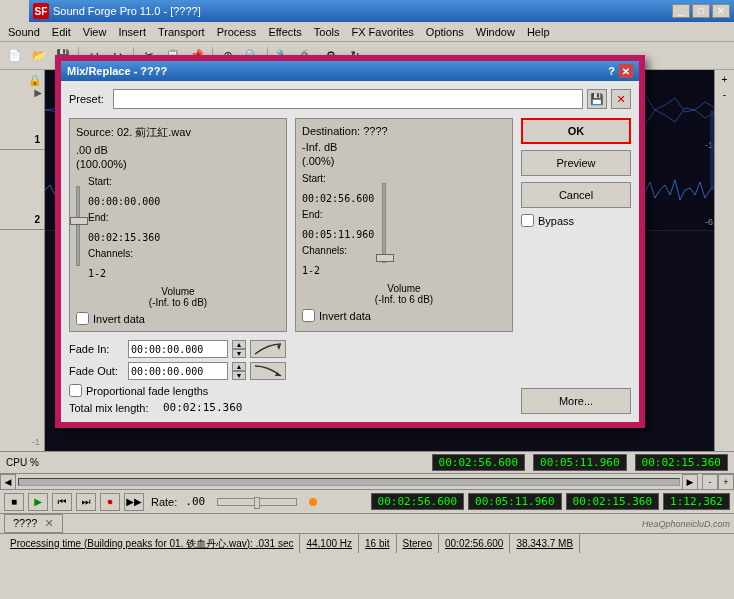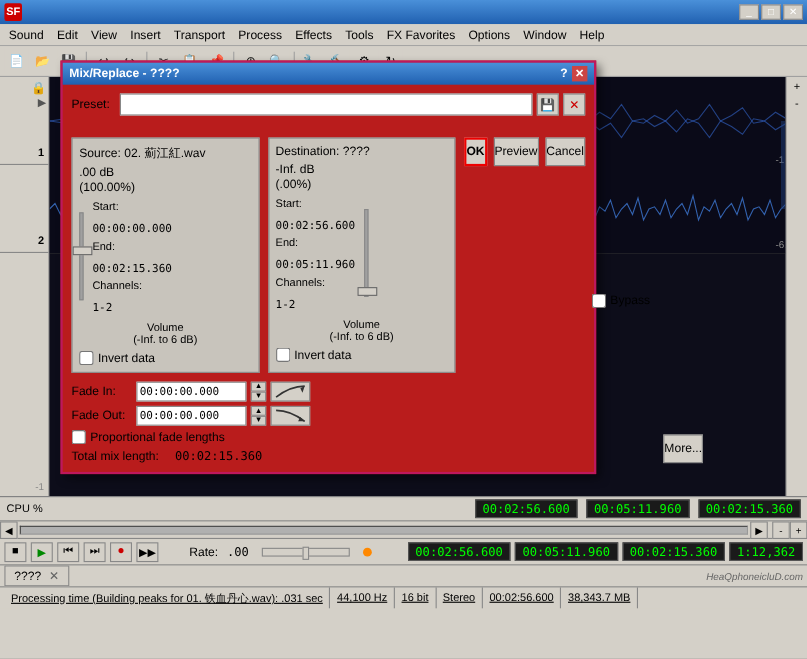--- a/index.html
+++ b/index.html
@@ -15,20 +15,21 @@
 
     
     .title-bar {
       height: 22px;
       background: linear-gradient(to bottom, #4a90d9, #2060b0);
       display: flex;
       align-items: center;
       justify-content: space-between;
       padding: 0 4px;
       color: white;
+      margin-left: 29px;
     }
     .title-bar-left {
       display: flex;
       align-items: center;
       gap: 4px;
     }
     .app-icon {
       width: 16px;
       height: 16px;
       background: #c00;
@@ -151,23 +152,23 @@
       align-items: center;
       white-space: nowrap;
       text-decoration: underline;
     }
 
     
     .dialog {
       position: absolute;
       top: 55px;
       left: 55px;
-      width: 487px;
-      background: #b91c1c;
-      border: 2px solid #be185d;
+      width: 590px;
+      background: #e5e5e5;
+      border: 6px solid #be185d;
       box-shadow: 4px 4px 8px rgba(0,0,0,0.5);
       pointer-events: all;
     }
     .dialog-title {
       height: 20px;
       background: linear-gradient(to bottom, #4a90d9, #2060b0);
       display: flex;
       align-items: center;
       justify-content: space-between;
       padding: 0 6px;
@@ -201,21 +202,21 @@
 
     
     .dialog-content {
       padding: 8px;
     }
 
     
     .preset-row {
       display: flex;
       align-items: center;
-      margin-bottom: 20px;
+      margin-bottom: 9px;
       gap: 4px;
     }
     .preset-label {
       font-size: 11px;
       min-width: 40px;
     }
     .preset-select {
       flex: 1;
       height: 20px;
       background: white;
@@ -240,21 +241,21 @@
     .dialog-body {
       display: flex;
       gap: 8px;
     }
     .dialog-left {
       flex: 1;
     }
     .dialog-right {
       width: 110px;
       display: flex;
-      flex-direction: row;
+      flex-direction: column;
       gap: 6px;
     }
 
     
     .audio-panels {
       display: flex;
       gap: 8px;
       margin-bottom: 8px;
     }
     .audio-panel {
@@ -489,20 +490,21 @@
     }
   </style>
 </head>
 <body>
 
 <div class="title-bar">
   <div class="title-bar-left">
     <div class="app-icon">
       <span>SF</span>
     </div>
+    <span class="title-text">Sound Forge Pro 11.0 - [????]</span>
   </div>
   <div class="window-controls">
     <div class="win-btn">_</div>
     <div class="win-btn">□</div>
     <div class="win-btn close">✕</div>
   </div>
 </div>
 
 <div class="menu-bar">
   <span class="menu-item">Sound</span>
@@ -616,21 +618,21 @@
   <div class="scroll-arrow">+</div>
 </div>
 
 <div class="transport-bar">
   <div class="transport-btn">■</div>
   <div class="transport-btn" style="color:#008800;">▶</div>
   <div class="transport-btn">⏮</div>
   <div class="transport-btn">⏭</div>
   <div class="transport-btn" style="color:#cc0000;">⏺</div>
   <div class="transport-btn">▶▶</div>
-  <span style="margin-left:24px;">Rate:</span>
+  <span style="margin-left:3px;">Rate:</span>
   <span style="margin-left:4px; font-family:monospace;">.00</span>
   <div style="width:80px; height:8px; background:#d4d0c8; border:1px solid #888; margin:0 8px; position:relative;">
     <div style="position:absolute; left:50%; top:-2px; width:6px; height:12px; background:#d4d0c8; border:1px solid #888; transform:translateX(-50%);"></div>
   </div>
   <div style="width:8px; height:8px; background:#ff8800; border-radius:50%;"></div>
   <div style="flex:1;"></div>
   <div class="time-display">00:02:56.600</div>
   <div class="time-display">00:05:11.960</div>
   <div class="time-display">00:02:15.360</div>
   <div class="time-display" style="min-width:60px;">1:12,362</div>

